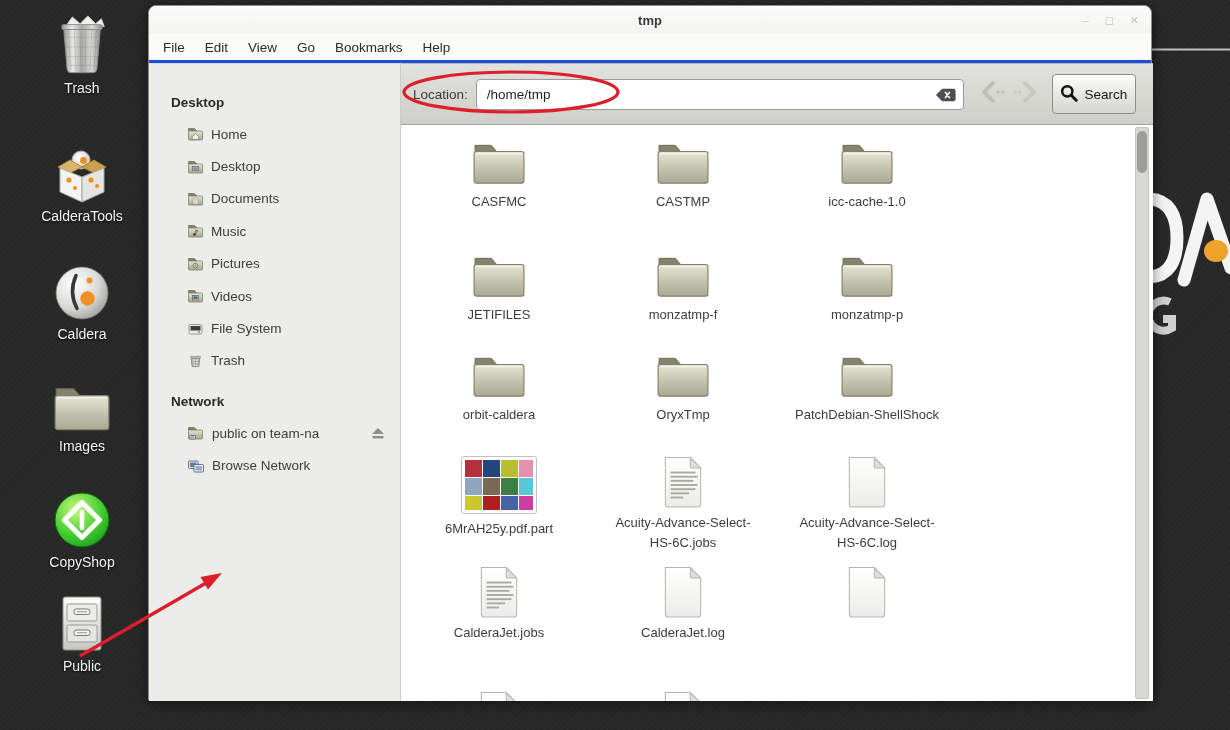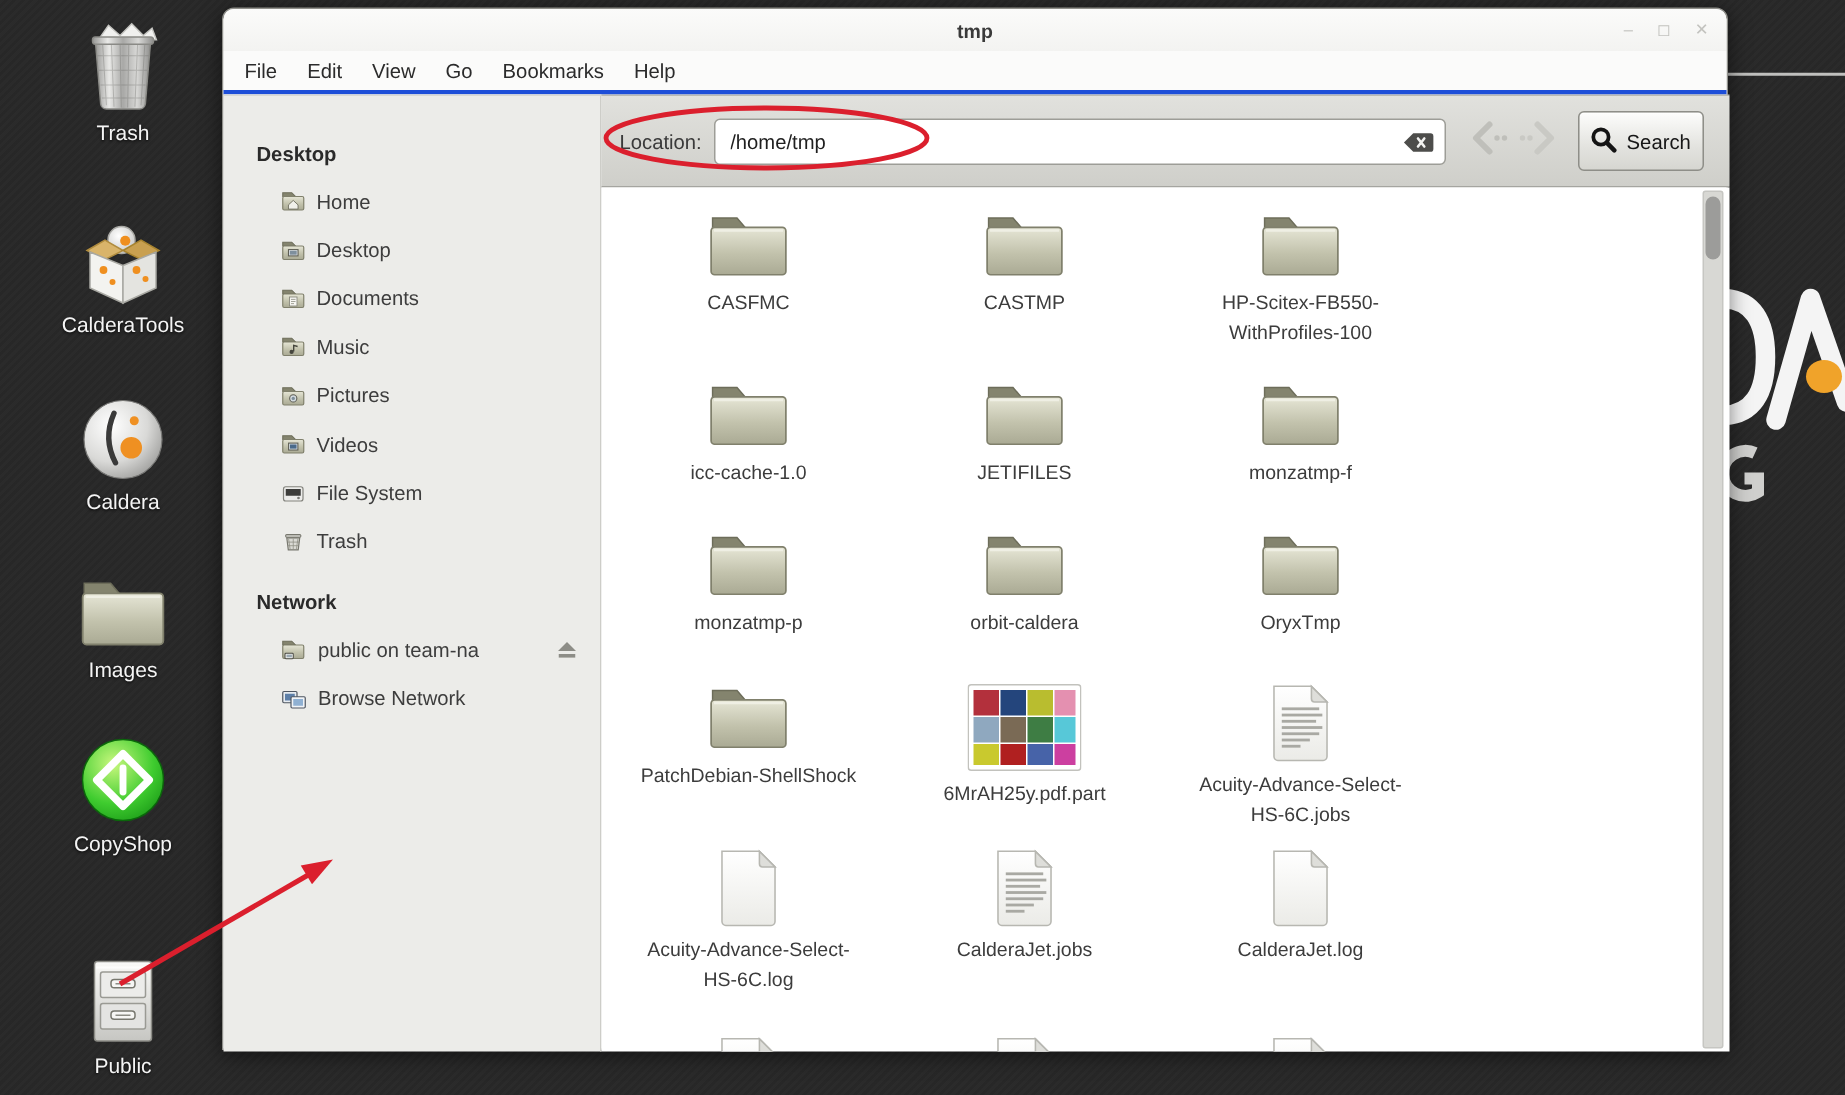--- a/index.html
+++ b/index.html
@@ -11,21 +11,21 @@
     background-image:repeating-linear-gradient(135deg, rgba(255,255,255,.013) 0 2px, rgba(0,0,0,.02) 2px 4px); }
 
   
   .wallpaper { position:absolute; inset:0; z-index:1; pointer-events:none; }
 
   
   .desktop-icons { position:absolute; left:8px; top:0; width:148px; height:730px; z-index:2; }
   .desk-icon { position:absolute; left:0; width:148px; display:flex; flex-direction:column; align-items:center; cursor:default; }
   .desk-icon .desk-icon-img { height:64px; display:flex; align-items:flex-end; justify-content:center; }
   .desk-icon-label { margin-top:4px; font-size:14px; color:#f4f4f4; text-shadow:0 1px 2px rgba(0,0,0,.9); }
-  .pos0{top:12px}.pos1{top:140px}.pos2{top:258px}.pos3{top:370px}.pos4{top:486px}.pos5{top:634px}
+  .pos0{top:12px}.pos1{top:140px}.pos2{top:258px}.pos3{top:370px}.pos4{top:486px}.pos5{top:590px}
 
   
   .window { position:absolute; left:148px; top:5px; width:1004px; height:695px; z-index:10;
     background:#fff; border:1px solid #8f8f8a; border-radius:8px 8px 0 0;
     box-shadow:0 3px 14px rgba(0,0,0,.55); }
 
   .titlebar { position:absolute; left:0; top:0; width:100%; height:28px;
     background:linear-gradient(#fbfbfa,#f3f3f1); border-radius:7px 7px 0 0;
     display:flex; align-items:center; justify-content:center; }
   .title { font-size:13px; font-weight:bold; color:#3a3a3a; }
@@ -379,28 +379,20 @@
     <path d="M6 13.2 h48" stroke="#f2f2e8" stroke-width="1.6" opacity="0.85"></path>
   </svg>
                 <div class="file-label">CASTMP</div>
               </div>
               <div class="file-item">
                 <svg width="58" height="46" viewBox="0 0 60 48">
     <path d="M5 4.5 h17 l6 7 h-23 z" fill="#84846e" stroke="#6d6d5a"></path>
     <rect x="4" y="11" width="52" height="33" rx="2.5" fill="url(#gFolder)" stroke="#80806c" stroke-width="1.2"></rect>
     <path d="M6 13.2 h48" stroke="#f2f2e8" stroke-width="1.6" opacity="0.85"></path>
   </svg>
-                <div class="file-label">HP-Scitex-FB550-WithProfiles-100</div>
-              </div>
-              <div class="file-item">
-                <svg width="58" height="46" viewBox="0 0 60 48">
-    <path d="M5 4.5 h17 l6 7 h-23 z" fill="#84846e" stroke="#6d6d5a"></path>
-    <rect x="4" y="11" width="52" height="33" rx="2.5" fill="url(#gFolder)" stroke="#80806c" stroke-width="1.2"></rect>
-    <path d="M6 13.2 h48" stroke="#f2f2e8" stroke-width="1.6" opacity="0.85"></path>
-  </svg>
                 <div class="file-label">icc-cache-1.0</div>
               </div>
               <div class="file-item">
                 <svg width="58" height="46" viewBox="0 0 60 48">
     <path d="M5 4.5 h17 l6 7 h-23 z" fill="#84846e" stroke="#6d6d5a"></path>
     <rect x="4" y="11" width="52" height="33" rx="2.5" fill="url(#gFolder)" stroke="#80806c" stroke-width="1.2"></rect>
     <path d="M6 13.2 h48" stroke="#f2f2e8" stroke-width="1.6" opacity="0.85"></path>
   </svg>
                 <div class="file-label">JETIFILES</div>
               </div>

